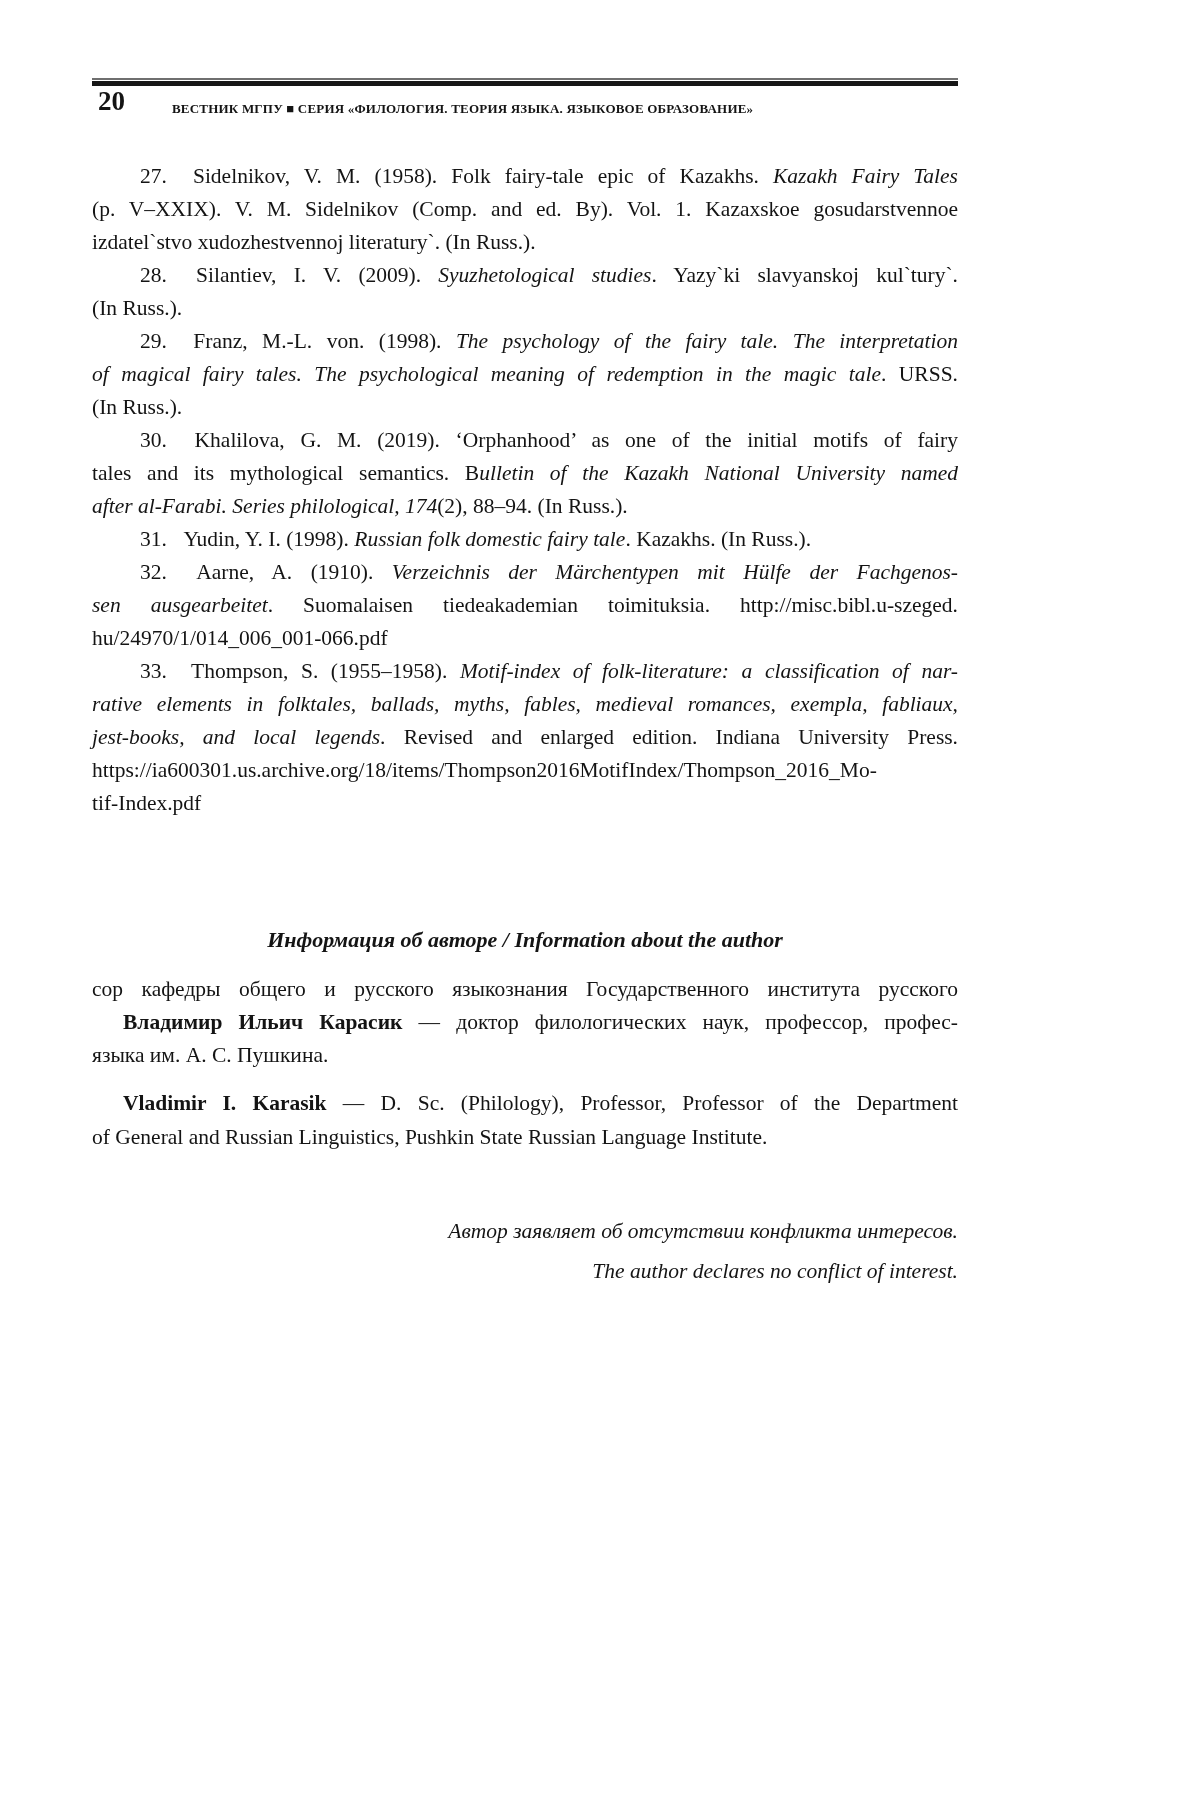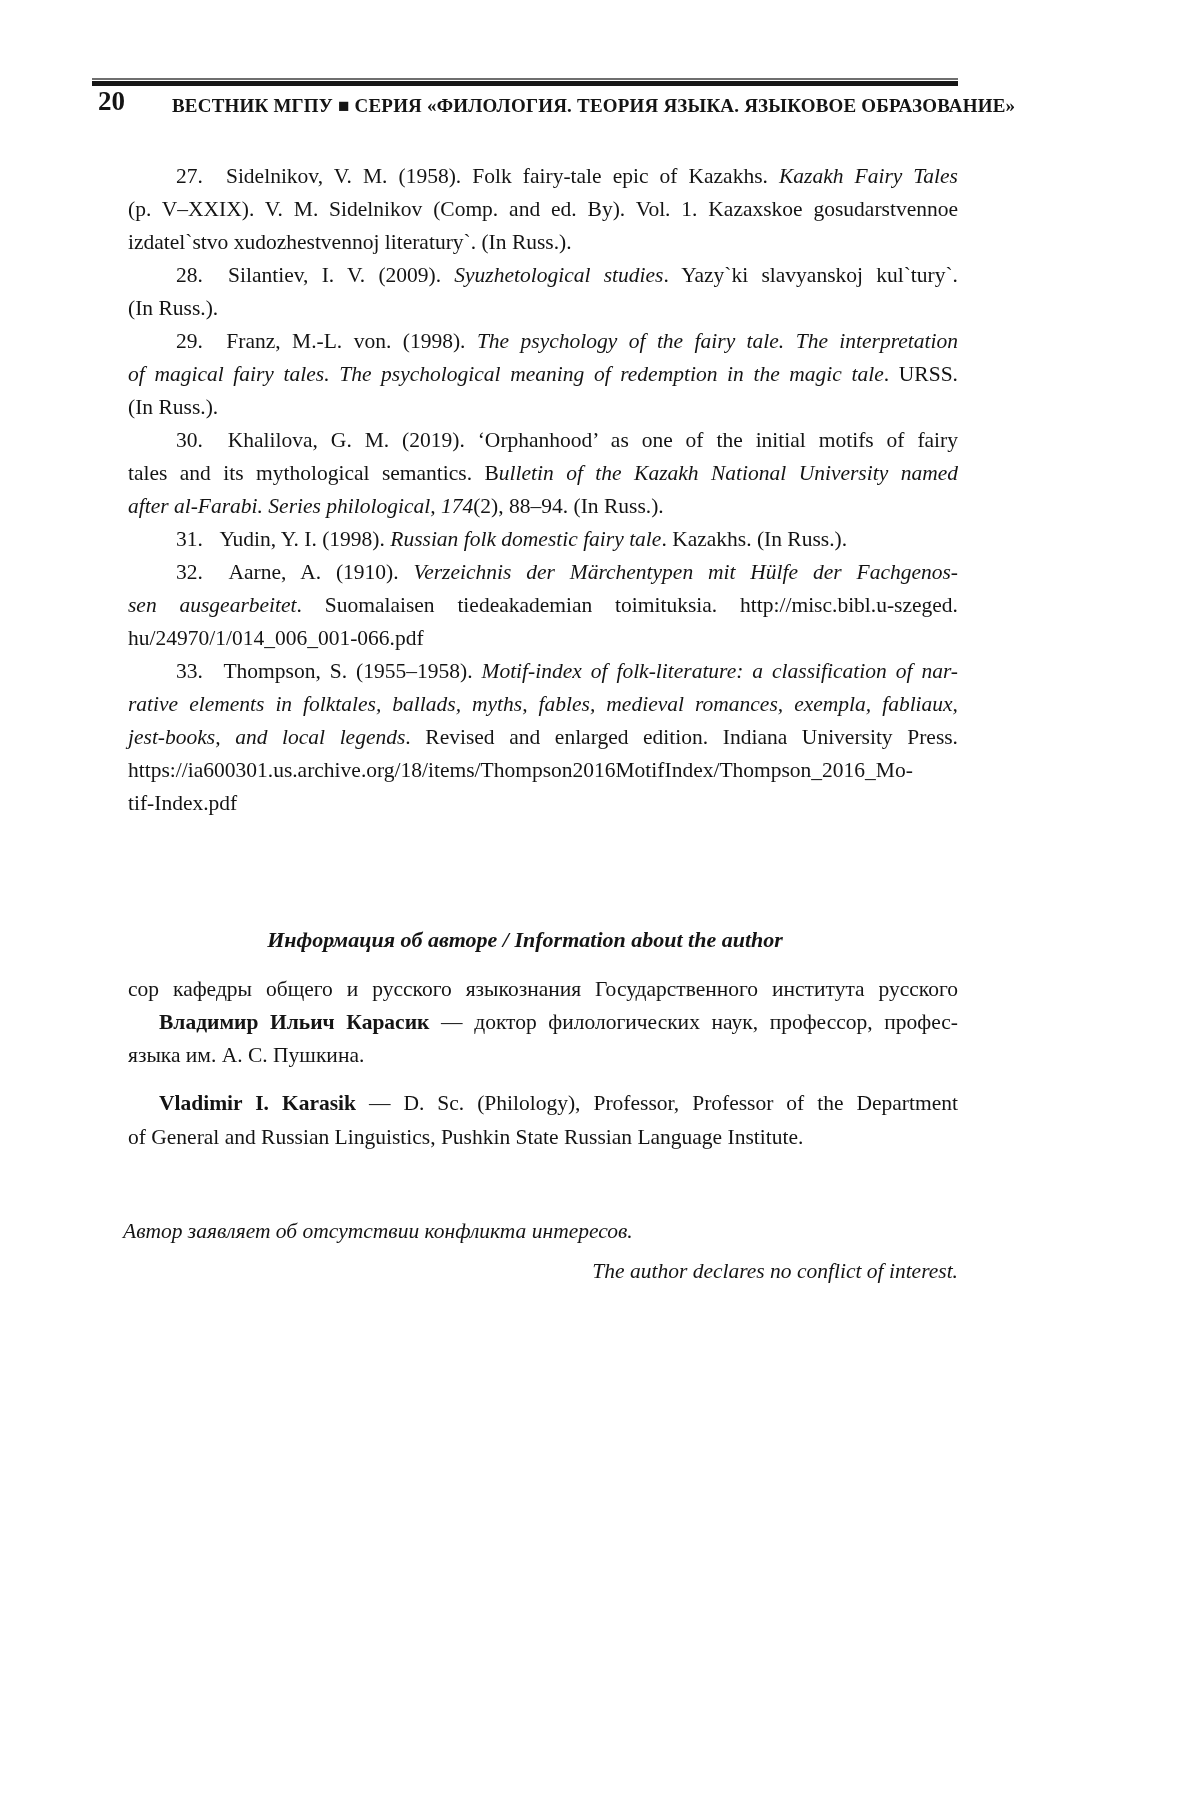--- a/index.html
+++ b/index.html
@@ -11,46 +11,46 @@
     overflow:hidden;
     font-family:"Liberation Serif","DejaVu Serif",serif;
     color:#141414;
   }
   
   .page-header{position:absolute;left:92px;top:78px;width:866px;}
   .rule-thin{height:2px;background:#6f6f6f;}
   .rule-thick{height:5px;background:#161616;margin-top:1px;}
   .header-row{display:flex;align-items:flex-end;}
   .page-number{font-size:27px;font-weight:bold;padding-left:6px;flex:0 0 74px;}
-  .journal-title{font-size:19px;font-weight:bold;letter-spacing:0.2px;white-space:nowrap;}
+  .journal-title{font-size:13px;font-weight:bold;letter-spacing:0.2px;white-space:nowrap;}
   
   .textblock{position:absolute;left:92px;width:866px;font-size:21.5px;}
   .references{top:160px;}
   .references .tline{height:33px;line-height:33px;}
-  .tline{text-align:justify;margin-left:36px;}
+  .tline{text-align:justify;}
   .tline.just{text-align-last:justify;}
   .tline.last{text-align:left;text-align-last:left;}
   .references .tline.first{text-indent:48px;}
   .it{font-style:italic;}
   .bd{font-weight:bold;}
   .num{margin-right:12px;}
   .author-heading{
     position:absolute;left:92px;top:927px;width:866px;
     text-align:center;font-size:22px;font-weight:bold;font-style:italic;
   }
   .author-ru{top:973px;}
   .author-ru .tline{height:33px;line-height:33px;}
   .author-en{top:1086px;}
   .author-en .tline{height:34px;line-height:34px;}
   .author-par .tline.first{text-indent:31px;}
   .conflict{
     position:absolute;left:92px;width:866px;
     font-size:21.5px;font-style:italic;text-indent:31px;
   }
-  .conflict-ru{top:1219px;}
+  .conflict-ru{top:1219px;text-align:right;}
   .conflict-en{top:1259px;text-align:right;}
 </style>
 </head>
 <body>
 
 <div class="page">
 
   <div class="page-header">
     <div class="rule-thin"></div>
     <div class="rule-thick"></div>

